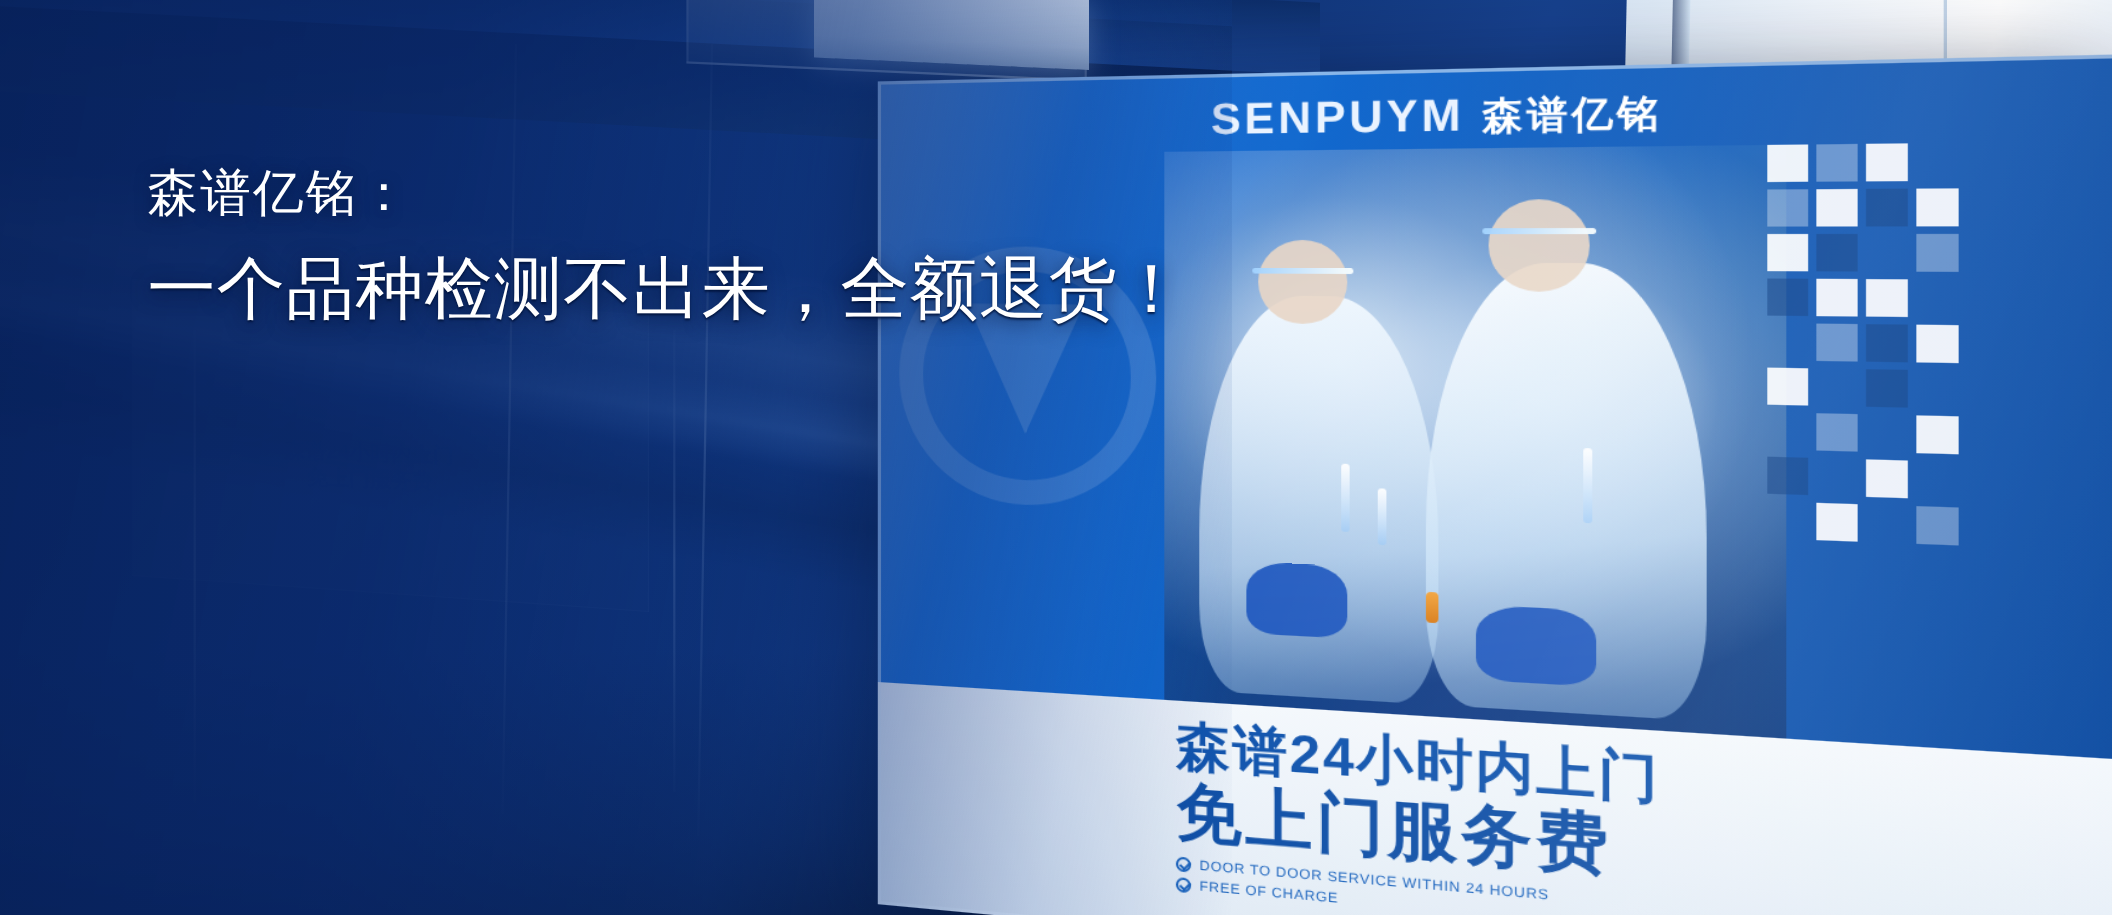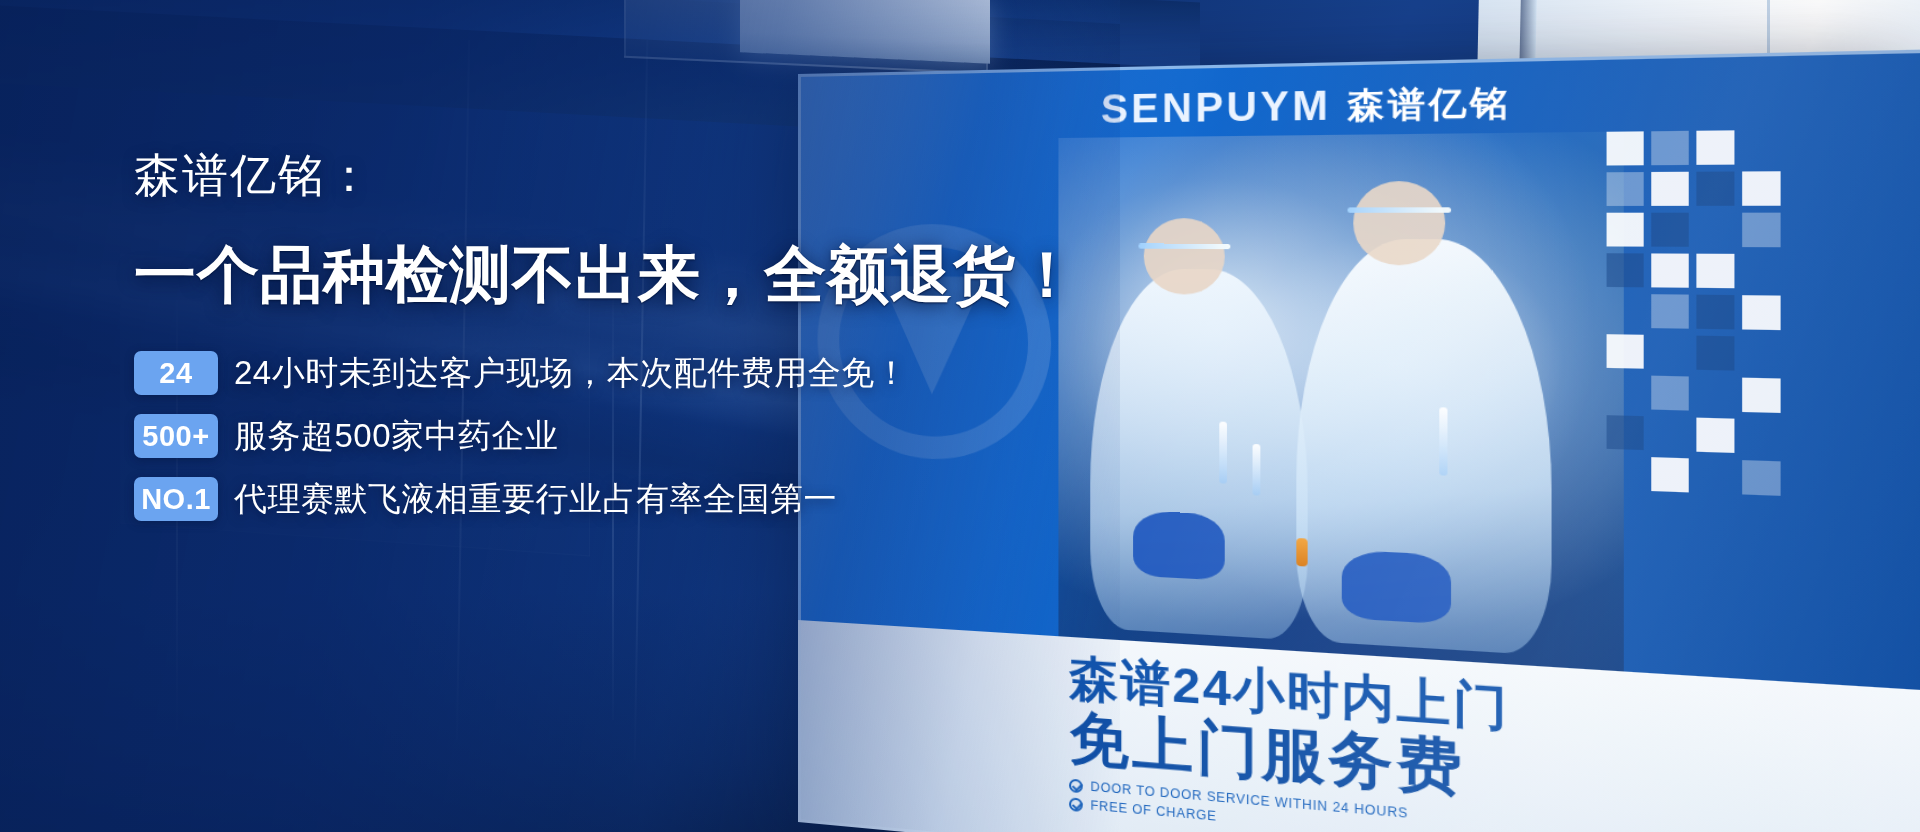--- a/index.html
+++ b/index.html
@@ -112,22 +112,22 @@
 
   .copy { position:absolute; left:134px; top:150px; width:1010px; }
 
   .eyebrow {
     font-size:46px; color:#ffffff; letter-spacing:2px; font-weight:400;
     text-shadow:0 2px 14px rgba(0,20,60,.75);
     line-height:1.1;
   }
 
   .headline {
-    margin-top:32px;
-    font-size:62px; font-weight:bold; color:#ffffff; letter-spacing:1px;
+    margin-top:20px;
+    font-size:62px; font-weight:normal; color:#ffffff; letter-spacing:1px;
     white-space:nowrap;
     text-shadow:0 3px 18px rgba(0,18,56,.85), 0 1px 2px rgba(0,20,60,.9);
   }
 
   .bullets { margin-top:34px; }
   .brow { display:flex; align-items:center; margin-bottom:18px; }
 
   .badge {
     background:#6ba4f0; color:#ffffff; font-weight:bold;
     border-radius:7px; text-align:center;
@@ -367,27 +367,13 @@
     <div class="frame-edge"></div>
   </div>
 </div>
 
 <div class="overlay"></div>
 
 <div class="copy">
   <div class="eyebrow">森谱亿铭：</div>
   <div class="headline">一个品种检测不出来，全额退货！</div>
 
-  <div class="bullets">
-    <div class="brow">
-      <span class="badge">24</span>
-      <span class="brow-text">24小时未到达客户现场，本次配件费用全免！</span>
-    </div>
-    <div class="brow">
-      <span class="badge">500+</span>
-      <span class="brow-text">服务超500家中药企业</span>
-    </div>
-    <div class="brow">
-      <span class="badge">NO.1</span>
-      <span class="brow-text">代理赛默飞液相重要行业占有率全国第一</span>
-    </div>
-  </div>
 </div>
 
 </body></html>

